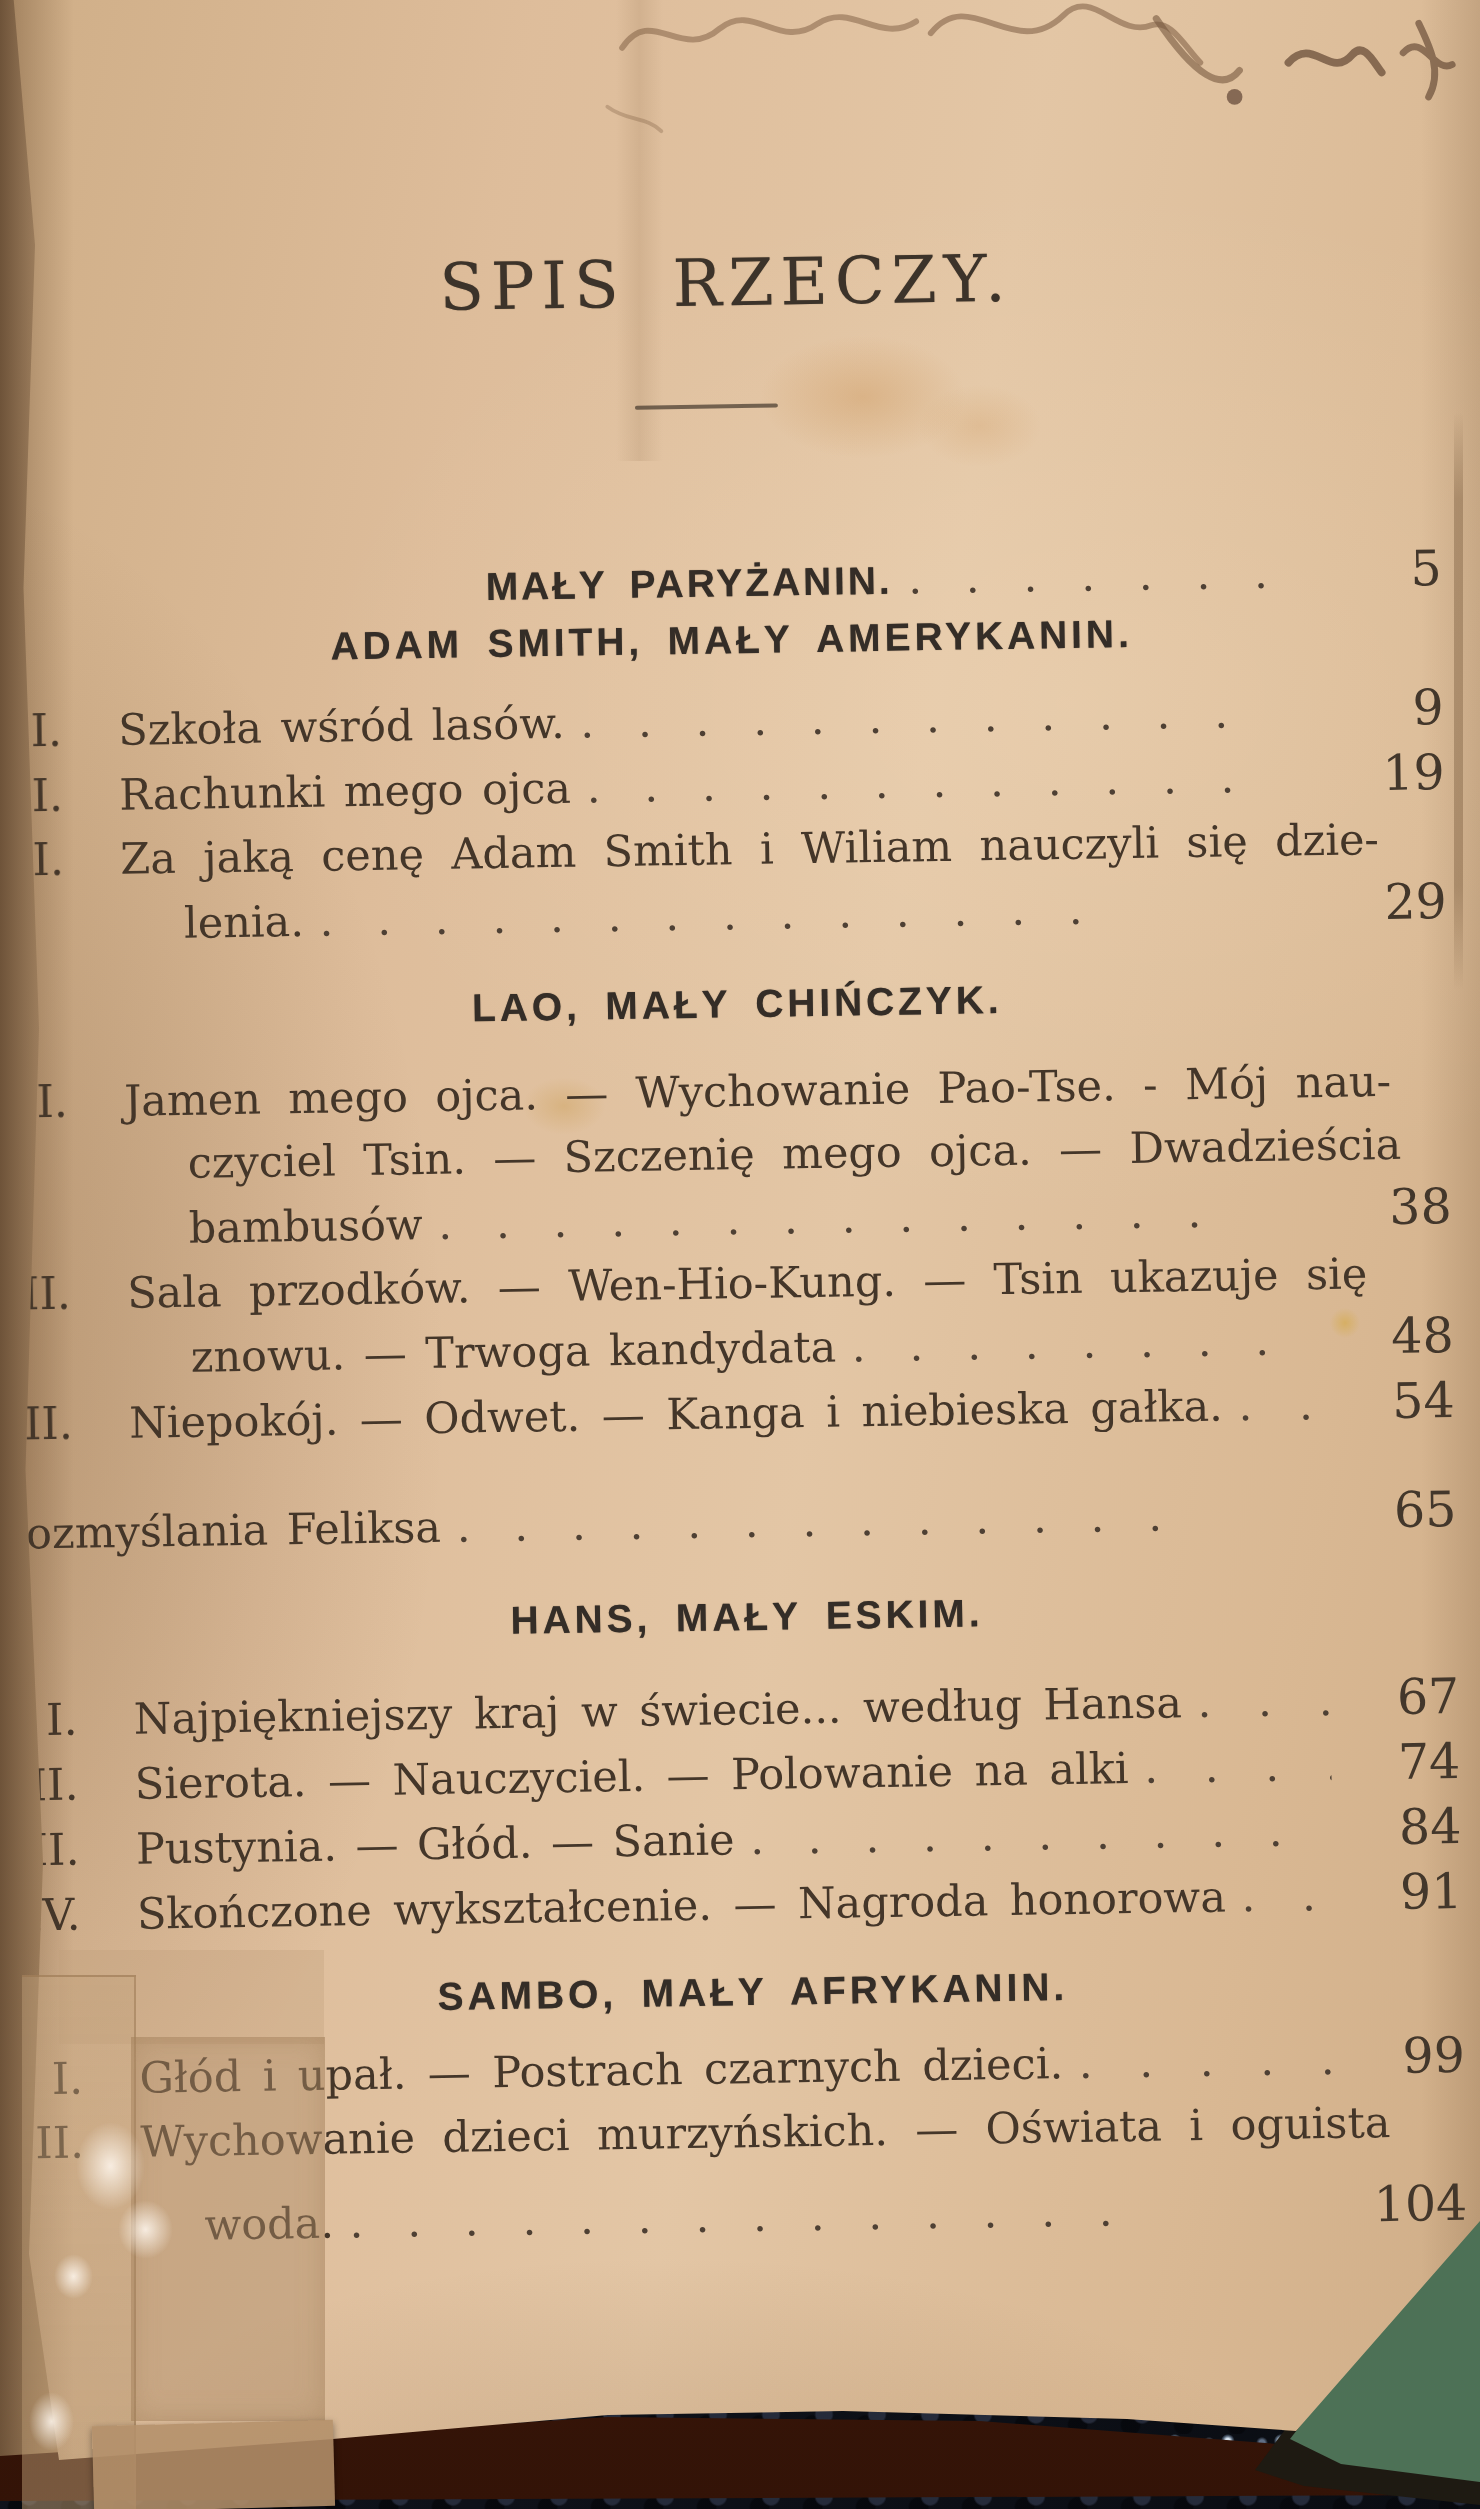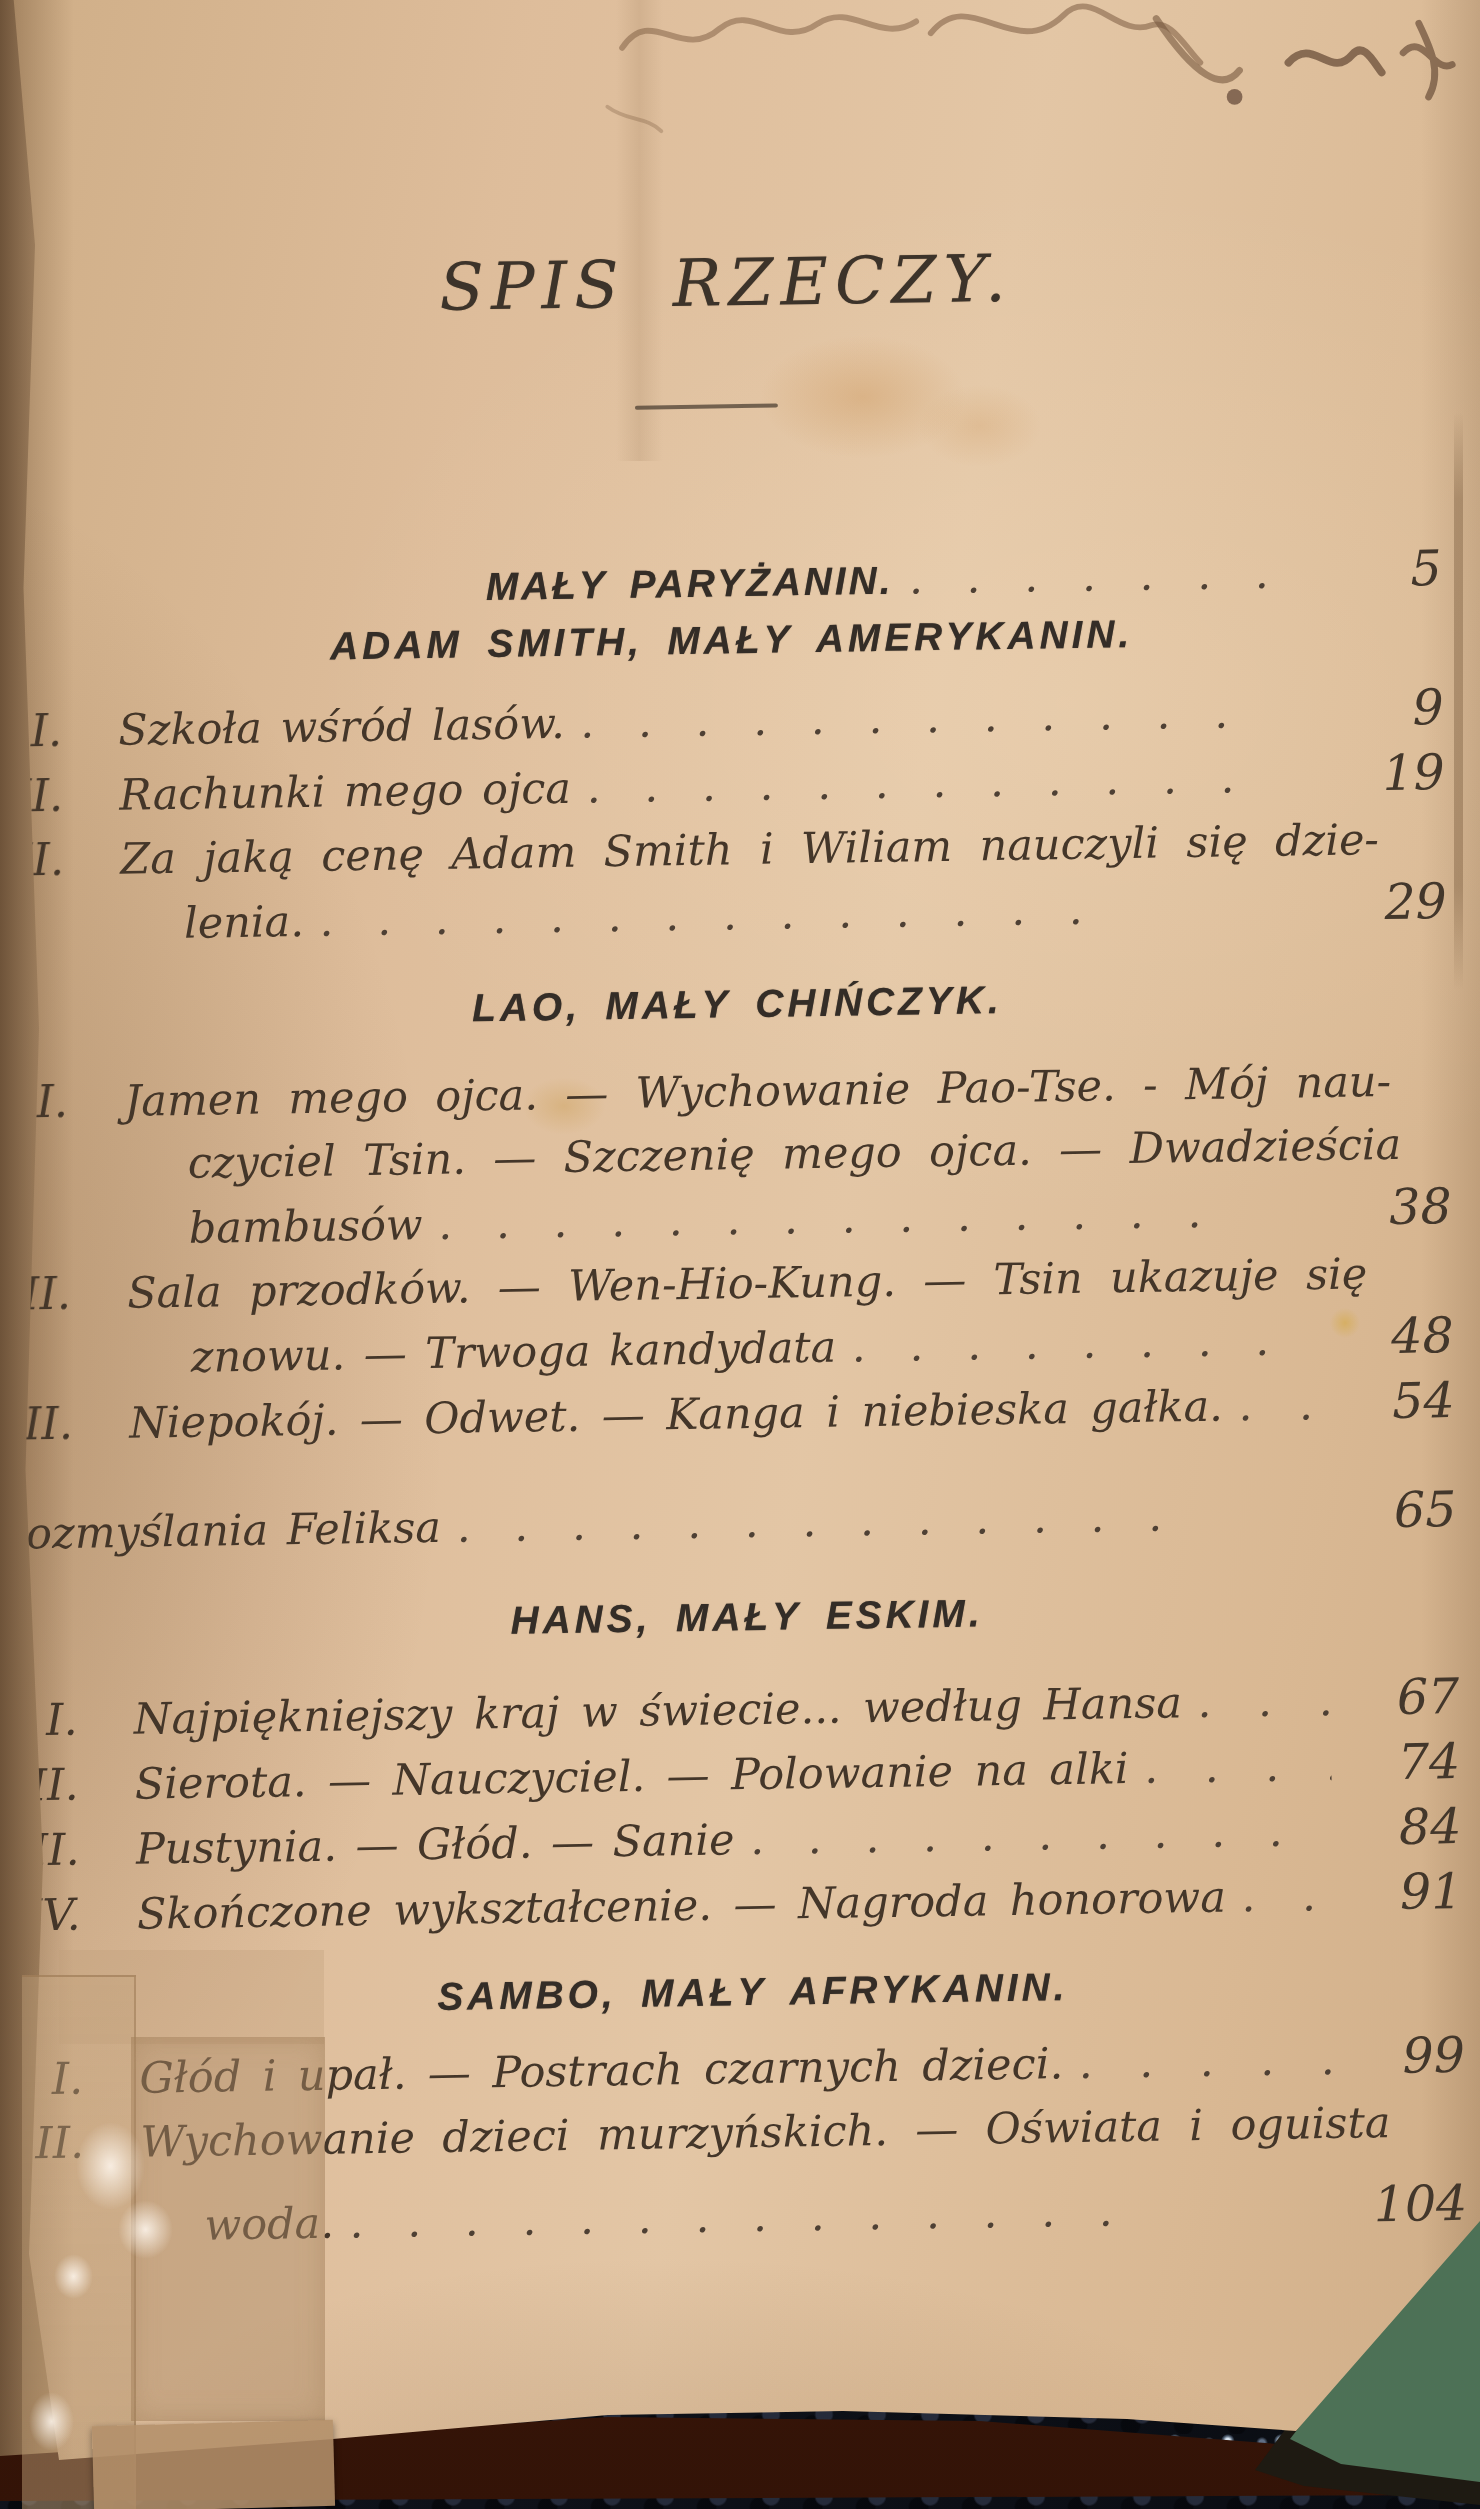--- a/index.html
+++ b/index.html
@@ -35,21 +35,21 @@
     background-image:
       radial-gradient(147px 88px at 863px 397px, rgba(193,128,56,.28), transparent 70%),
       radial-gradient(88px 59px at 980px 426px, rgba(193,128,56,.18), transparent 70%),
       radial-gradient(59px 41px at 564px 1106px, rgba(196,146,58,.3), transparent 70%),
       radial-gradient(21.6px 21.6px at 1345px 1323px, rgba(212,168,62,.55), transparent 70%),
       radial-gradient(1078px 735px at 72% 28%, rgba(255,236,208,.22), transparent 70%),
       radial-gradient(784px 1274px at -8% 55%, rgba(92,58,26,.3), transparent 72%),
       radial-gradient(980px 490px at 45% 104%, rgba(122,84,44,.28), transparent 72%),
       linear-gradient(to right, rgba(74,44,16,.38), rgba(74,44,16,0) 5%, rgba(74,44,16,0) 96%, rgba(74,44,16,.16)),
       linear-gradient(100deg,#cfae87,#debd9b 28%,#e3c6a5 55%,#d9b893 82%,#cfad87);
-    filter:drop-shadow(0 9.8px 13.7px rgba(15,8,4,.55));font-style:italic;}
+    filter:drop-shadow(0 9.8px 13.7px rgba(15,8,4,.55));}
   .crease{position:absolute;left:1454px;top:412px;width:8.8px;height:578px;
     background:linear-gradient(to bottom,transparent,rgba(112,82,52,.38) 15% 82%,transparent);
     border-radius:4.9px;}
   .fold{position:absolute;left:616px;top:0;width:47px;height:461px;
     background:linear-gradient(to right,transparent,rgba(118,84,48,.13),transparent);}
   .handwriting{position:absolute;left:568px;top:-5.9px;width:902px;height:147px;opacity:.8;}
 
   
   .content{position:absolute;inset:0;transform:rotate(-0.9deg);transform-origin:686px 1176px;color:#443629;}
   .title{margin:245px 0 0;text-align:center;font-size:65px;line-height:78px;letter-spacing:6.9px;

